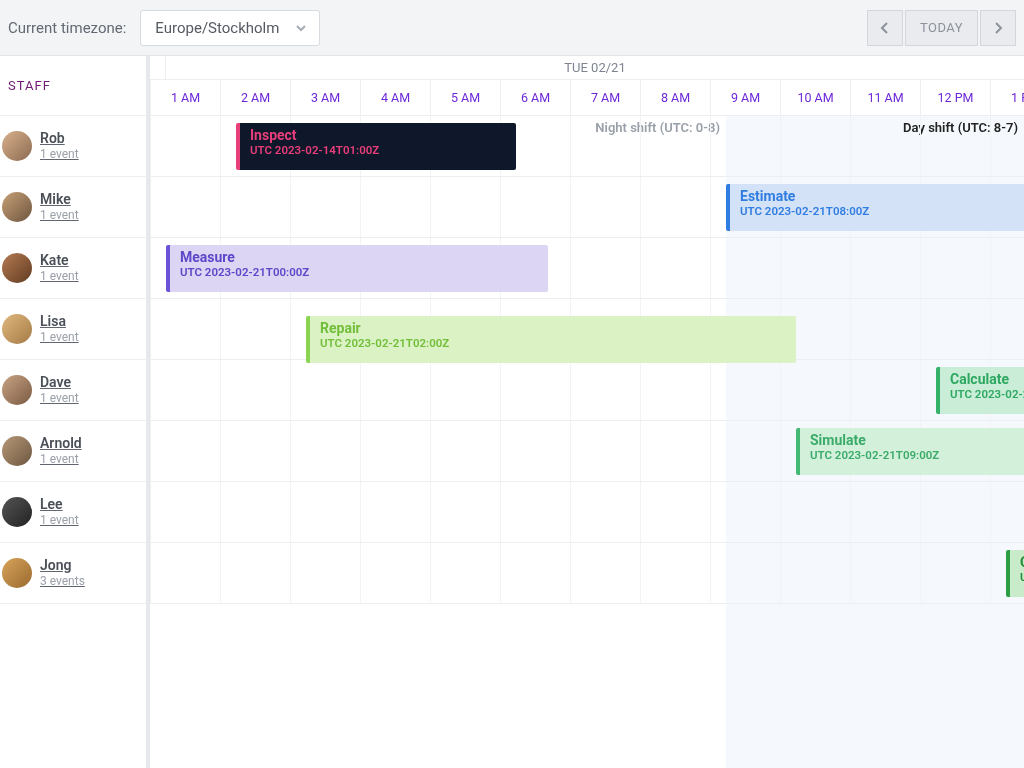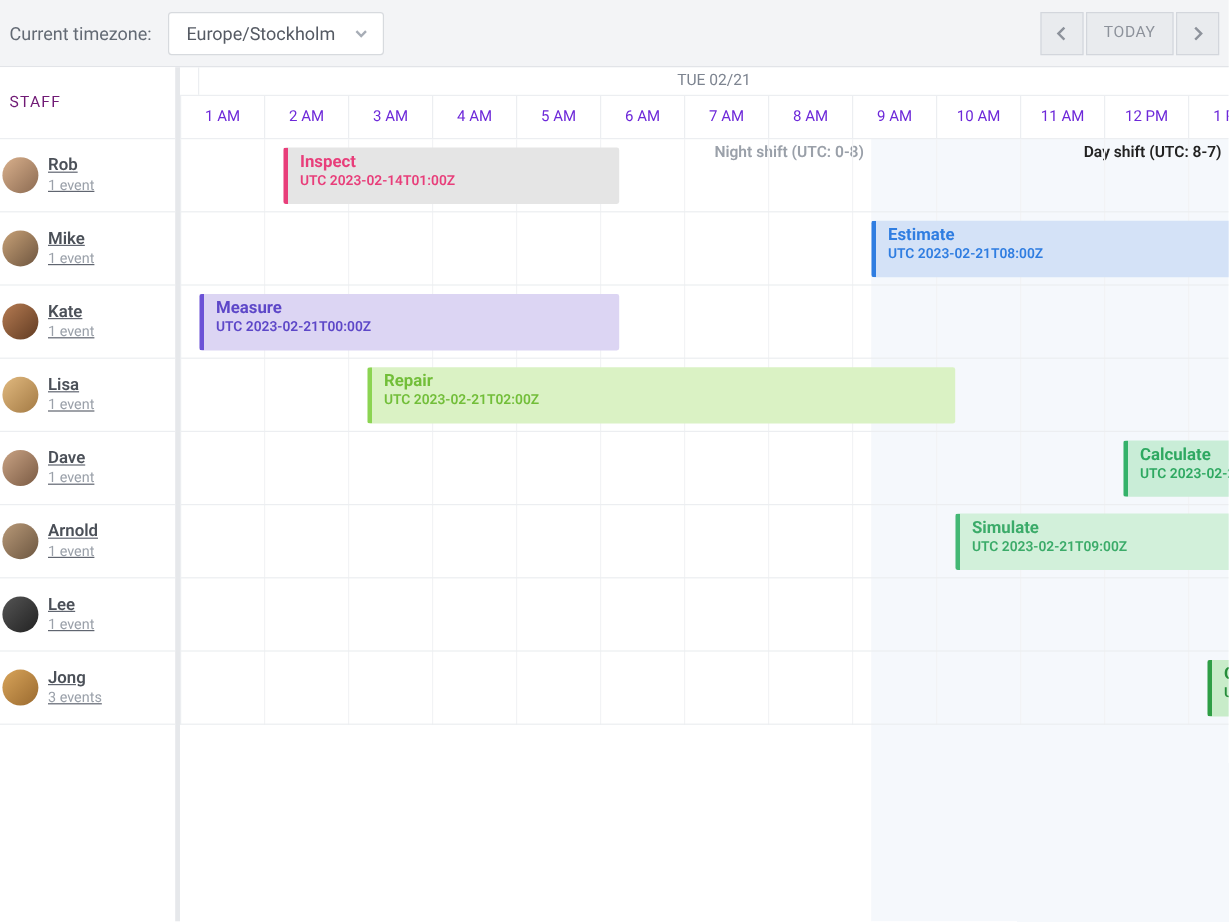--- a/index.html
+++ b/index.html
@@ -47,21 +47,21 @@
   .zone.day   { left:576px; right:0; background: rgba(210,225,240,0.22); }
   .zone-label { position:absolute; top:4px; font-size:13px; font-weight:600; color:#9aa0a9; }
   .zone.night .zone-label { right:6px; }
   .zone.day   .zone-label { right:6px; color:#222; }
 
   
   .event { position:absolute; top:7px; height:47px; border-radius:2px; padding:4px 10px 0 10px; overflow:hidden; cursor:pointer; border-left:4px solid transparent; }
   .event .title { font-size:14px; font-weight:700; }
   .event .sub   { font-size:11.5px; font-weight:600; }
 
-  .ev-pink    { background:#e5e5e5; border-left-color:#e83e7a; }
+  .ev-pink    { background:#0f172a; border-left-color:#e83e7a; }
   .ev-pink .title, .ev-pink .sub { color:#e83e7a; }
   .ev-blue    { background:#d4e2f7; border-left-color:#2f7de1; }
   .ev-blue .title, .ev-blue .sub { color:#2f7de1; }
   .ev-purple  { background:#dcd5f3; border-left-color:#6b52d6; }
   .ev-purple .title, .ev-purple .sub { color:#5d47c8; }
   .ev-lime    { background:#daf2c4; border-left-color:#8bd452; }
   .ev-lime .title, .ev-lime .sub { color:#72be39; }
   .ev-teal    { background:#c9edd7; border-left-color:#35b26a; }
   .ev-teal .title, .ev-teal .sub { color:#2ea861; }
   .ev-mint    { background:#d2f0da; border-left-color:#44b875; }
@@ -224,27 +224,27 @@
             <div class="sub">UTC 2023-02-14T01:00Z</div>
           </div>
         </div>
         <div class="grid-row">
           <div class="event ev-blue" style="left: 576px; width: 560px;">
             <div class="title">Estimate</div>
             <div class="sub">UTC 2023-02-21T08:00Z</div>
           </div>
         </div>
         <div class="grid-row">
-          <div class="event ev-purple" style="left: 16px; width: 350px;">
+          <div class="event ev-purple" style="left: 16px; width: 382px;">
             <div class="title">Measure</div>
             <div class="sub">UTC 2023-02-21T00:00Z</div>
           </div>
         </div>
         <div class="grid-row">
-          <div class="event ev-lime" style="left: 156px; width: 490px;">
+          <div class="event ev-lime" style="left: 156px; width: 490px; margin-top: 10px;">
             <div class="title">Repair</div>
             <div class="sub">UTC 2023-02-21T02:00Z</div>
           </div>
         </div>
         <div class="grid-row">
           <div class="event ev-teal" style="left: 786px; width: 420px;">
             <div class="title">Calculate</div>
             <div class="sub">UTC 2023-02-21T11:00Z</div>
           </div>
         </div>

